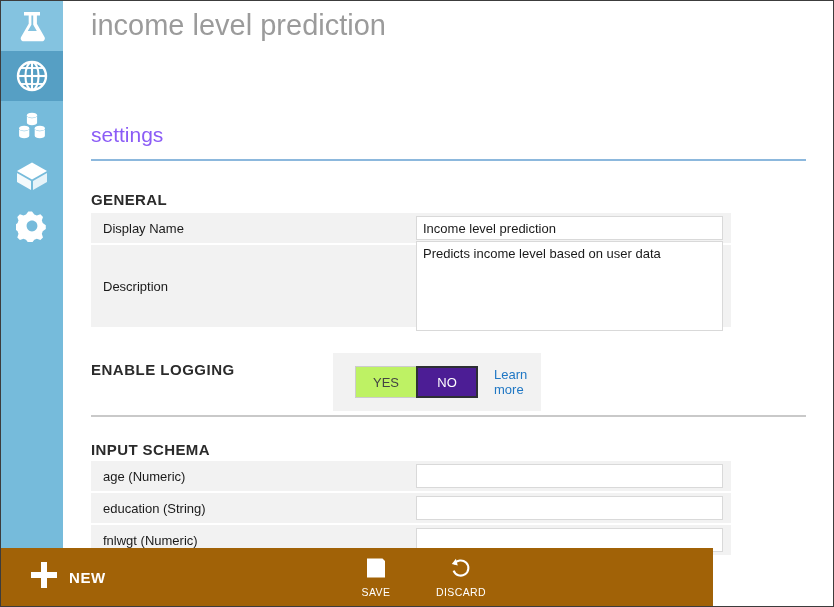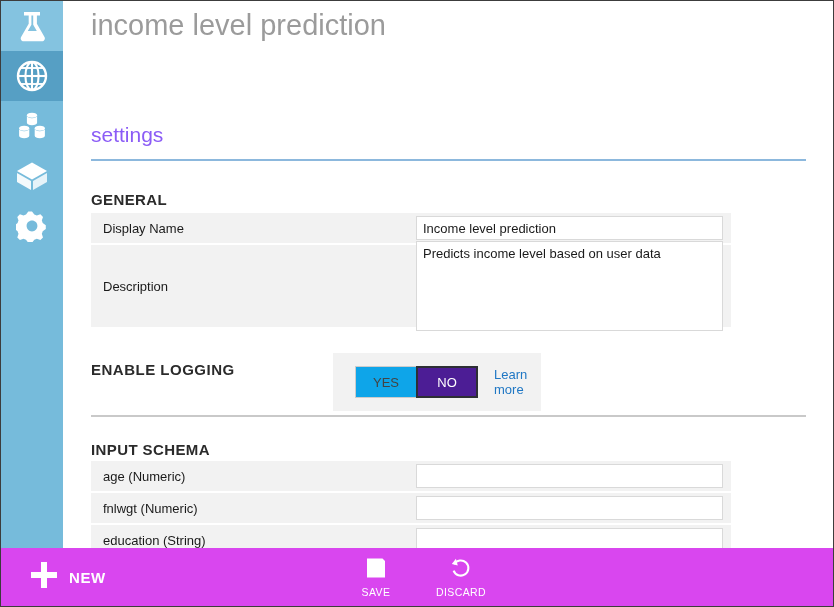--- a/index.html
+++ b/index.html
@@ -168,21 +168,21 @@
   .toggle-btn {
     width: 62px;
     height: 32px;
     display: flex;
     align-items: center;
     justify-content: center;
     font-size: 13px;
     box-sizing: border-box;
   }
   .toggle-btn.off {
-    background: #0ea5e9;
+    background: #bef264;
     border: 1px solid #cccccc;
     color: #444444;
   }
   .toggle-btn.on {
     background: #4c1d95;
     border: 2px solid #2d2f34;
     color: #ffffff;
     margin-left: -1px;
   }
   #learn-more {
@@ -197,23 +197,23 @@
     left: 28px; top: 414px;
     width: 715px;
     height: 2px;
     background: #c9c9c9;
   }
 
   
   #cmdbar {
     position: absolute;
     left: 0; bottom: 0;
-    width: 832px;
+    width: 712px;
     height: 58px;
-    background: #d946ef;
+    background: #a16207;
     z-index: 20;
   }
   #new-btn {
     position: absolute;
     left: 28px; top: 12px;
     display: flex;
     align-items: center;
     cursor: pointer;
   }
   #new-label {
@@ -339,25 +339,25 @@
     <div id="logging-rule"></div>
 
     <div class="section-label" id="label-schema">INPUT SCHEMA</div>
 
     <div class="tbl" id="tbl-schema">
       <div class="row h-single">
         <div class="row-label">age (Numeric)</div>
         <input class="row-field" type="text" value="" style="">
       </div>
       <div class="row h-single">
+        <div class="row-label">education (String)</div>
+        <input class="row-field" type="text" value="" style="">
+      </div>
+      <div class="row h-single">
         <div class="row-label">fnlwgt (Numeric)</div>
-        <input class="row-field" type="text" value="" style="">
-      </div>
-      <div class="row h-single">
-        <div class="row-label">education (String)</div>
         <input class="row-field" type="text" value="" style="">
       </div>
     </div>
 
   </div>
 
   <div id="cmdbar">
 
     <div id="new-btn">
       <span>

